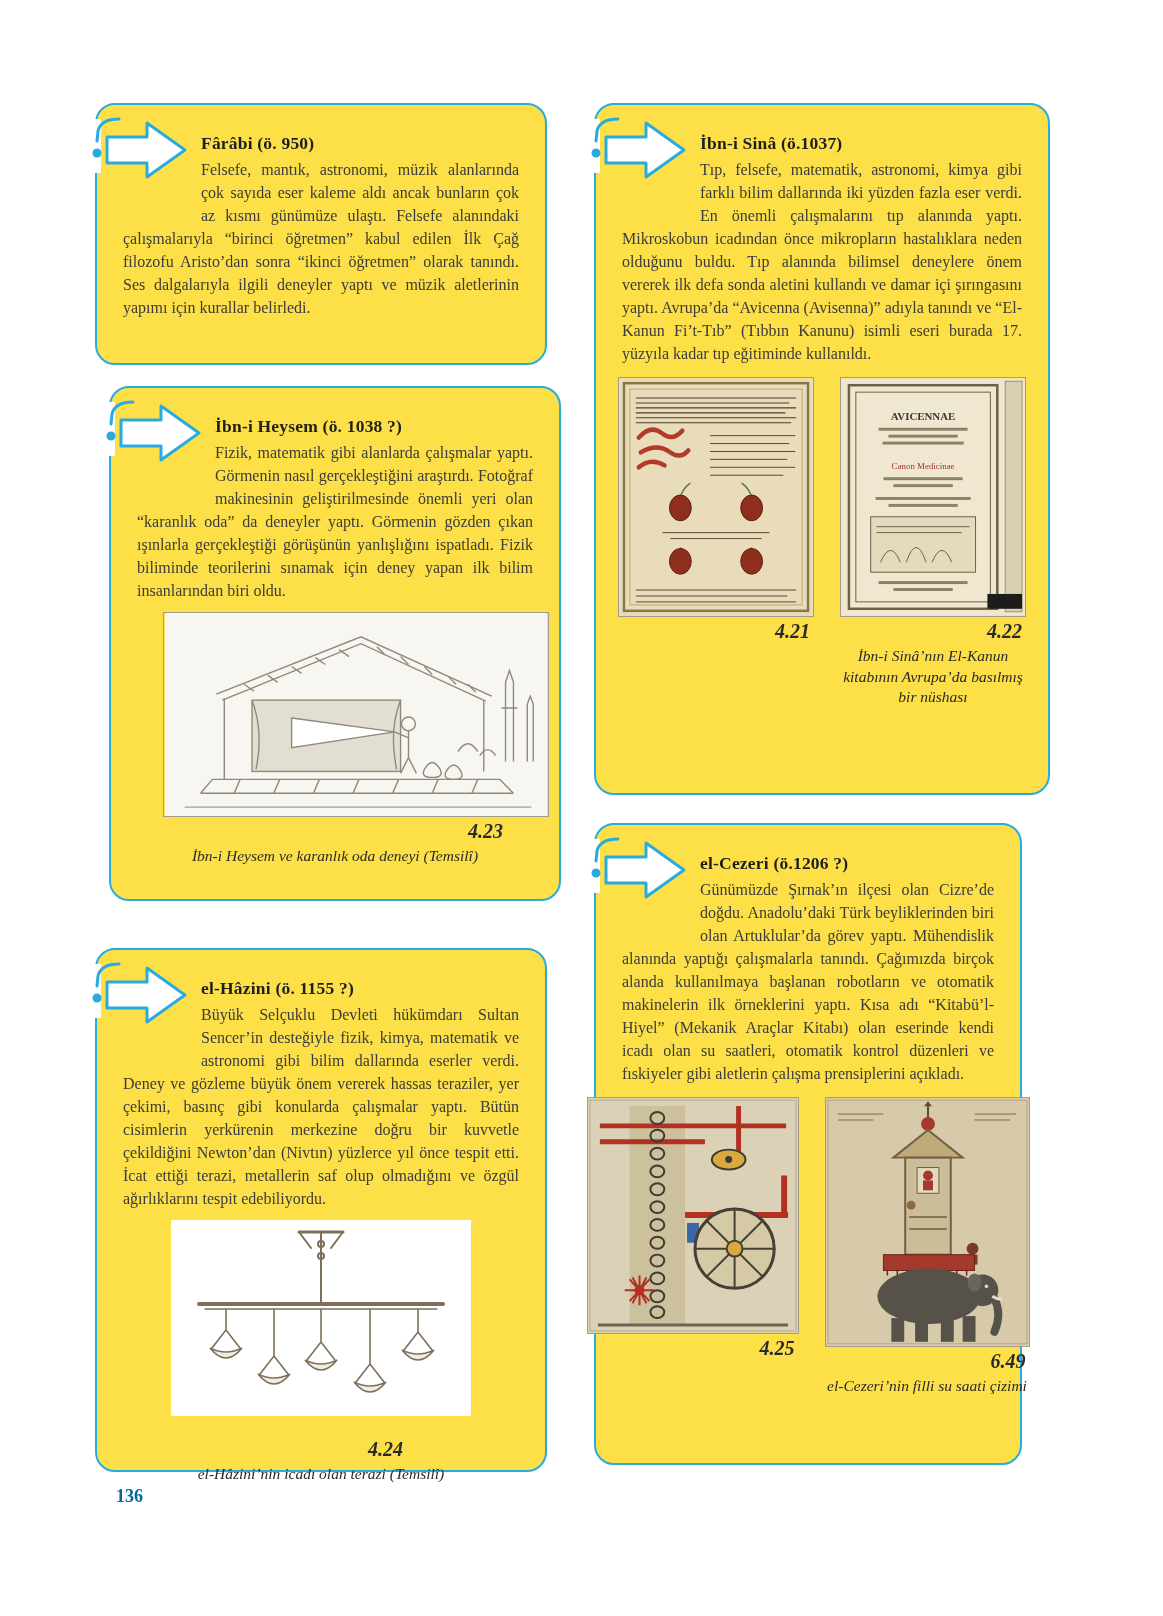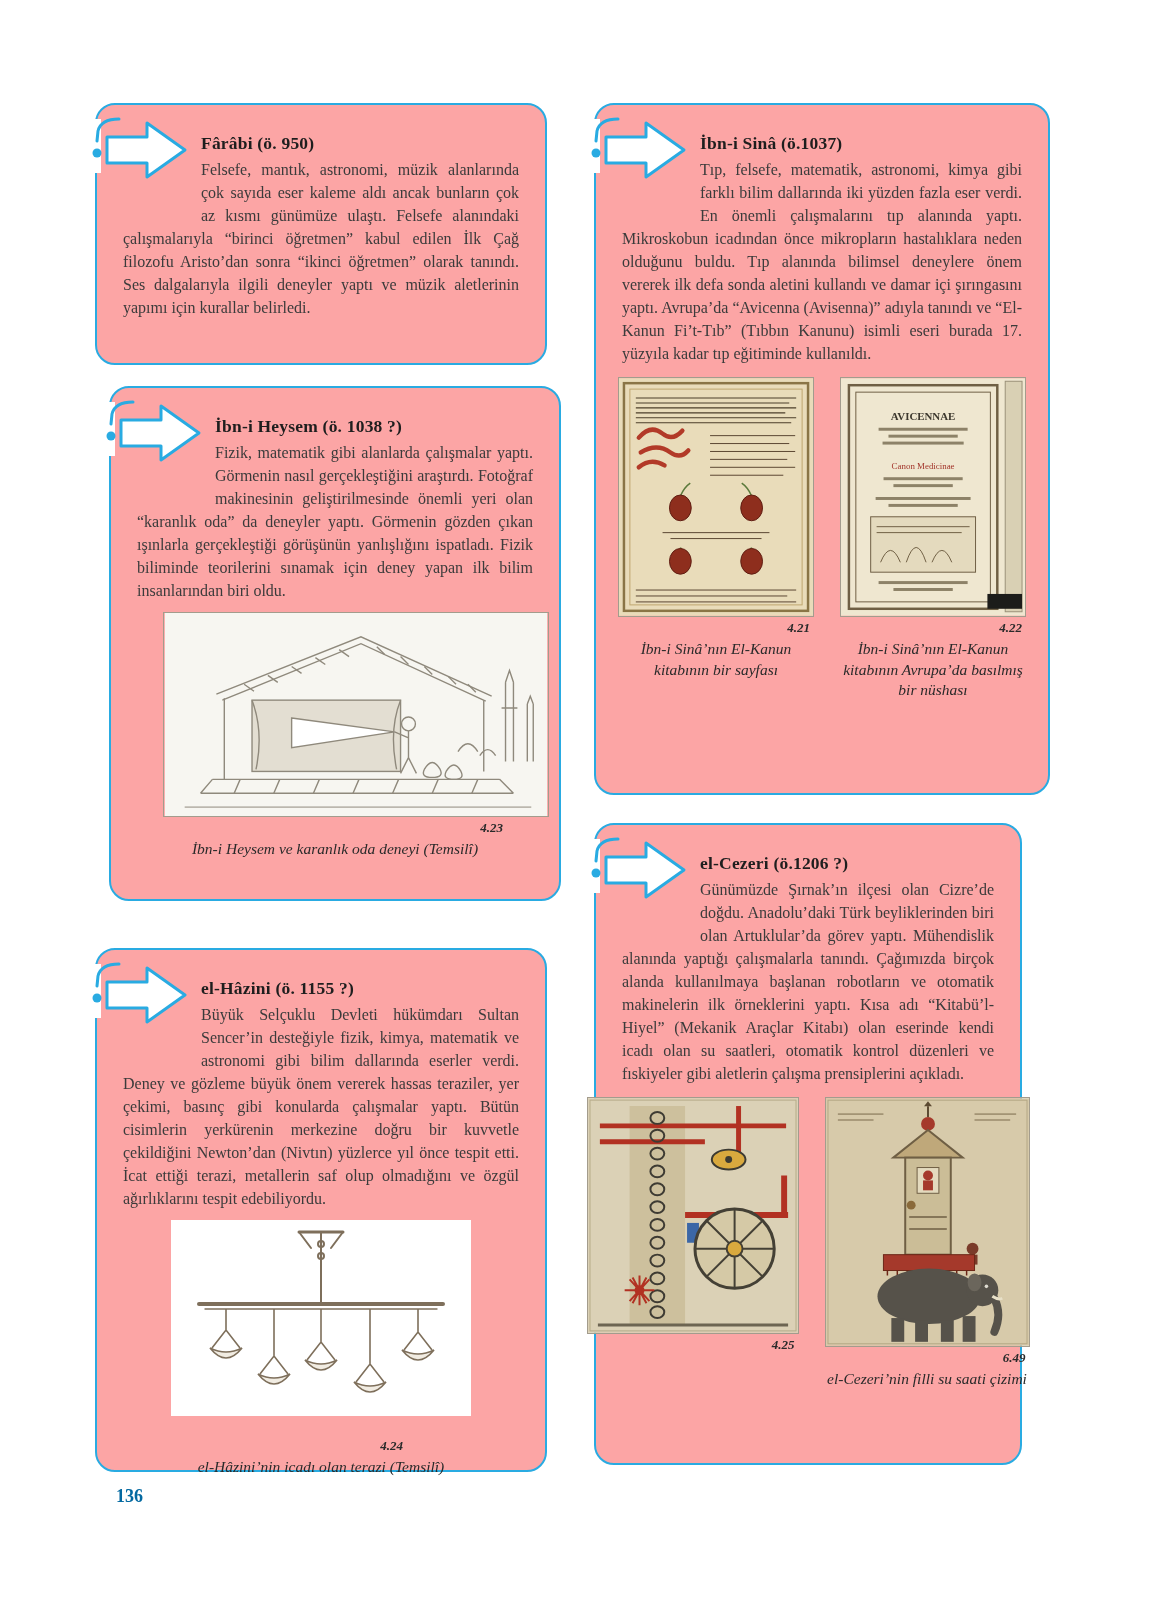--- a/index.html
+++ b/index.html
@@ -5,41 +5,41 @@
   * { margin:0; padding:0; box-sizing:border-box; }
   html, body { margin:0; padding:0; background:#ffffff; }
   body {
     width:1163px; height:1616px; position:relative;
     font-family:"Liberation Serif", serif; color:#3b3b3b;
   }
   .sci-box {
     position:absolute;
     border:2.5px solid #29abe2;
     border-radius:20px;
-    background:#fca5a5;
+    background:#fde047;
   }
   .gap-patch {
     position:absolute; left:-4px; top:14px; width:8px; height:54px; background:#fff;
   }
   .arrow-wrap { position:absolute; left:-16px; top:4px; width:122px; height:78px; }
   .box-inner { padding:12px 26px 14px 26px; }
   .arrow-float { float:left; width:78px; height:88px; }
   .box-title {
     font-weight:bold; font-size:17.5px; color:#1e1e1e;
     margin:16px 0 4px 8px; letter-spacing:0.2px;
   }
   .box-body {
     font-size:16px; line-height:1.44; text-align:justify; color:#3b3b3b;
   }
   .fig-center { margin:10px auto 0 auto; }
   .fig-row { display:flex; justify-content:center; gap:26px; margin-top:12px; }
   .fig-img { display:block; }
   .fig-img.bordered { border:1px solid #a39c8d; }
   .fig-num {
-    font-style:italic; font-weight:bold; font-size:13px;
+    font-style:italic; font-weight:bold; font-size:20px;
     margin-top:3px; text-align:right; color:#2a2a2a; padding-right:4px;
   }
   .fig-num.inset { padding-right:68px;margin-top:22px; }
   .fig-cap {
     font-style:italic; font-size:15.5px; margin-top:3px;
     text-align:center; color:#2a2a2a; line-height:1.32;
   }
   .fig-cap.wide { width:400px; margin-left:-50px; }
   .page-num {
     position:absolute; left:116px; top:1486px;
@@ -191,21 +191,20 @@
           <ellipse cx="62" cy="131" rx="11" ry="13" fill="#8e2e1d" stroke="#5f1d12"></ellipse>
           <ellipse cx="134" cy="131" rx="11" ry="13" fill="#8e2e1d" stroke="#5f1d12"></ellipse>
           <ellipse cx="62" cy="185" rx="11" ry="13" fill="#8e2e1d" stroke="#5f1d12"></ellipse>
           <ellipse cx="134" cy="185" rx="11" ry="13" fill="#8e2e1d" stroke="#5f1d12"></ellipse>
           <g stroke="#5a4632" stroke-width="1" fill="none">
             <path d="M44,156 H152 M52,162 H144"></path>
             <path d="M17,214 H179 M17,220 H170 M17,226 H179"></path>
           </g>
         </svg>
         <div class="fig-num">4.21</div>
-        <div class="fig-cap">İbn-i Sinâ’nın El-Kanun kitabının bir sayfası</div>
       </div>
 
       <div class="fig" style="width:186px;">
         <svg class="fig-img bordered" width="186" height="240" viewBox="0 0 186 240">
           <rect width="186" height="240" fill="#efe7d0"></rect>
           <rect x="166" y="3" width="17" height="233" fill="#d9d0b4" stroke="#9a9078" stroke-width="1"></rect>
           <rect x="8" y="7" width="150" height="226" fill="none" stroke="#6f5f44" stroke-width="2.5"></rect>
           <rect x="15" y="14" width="136" height="212" fill="none" stroke="#6f5f44" stroke-width="1"></rect>
           <text x="83" y="42" text-anchor="middle" font-size="11" font-weight="bold" fill="#3c382e">AVICENNAE</text>
           <rect x="38" y="50" width="90" height="3" fill="#8d8268"></rect>

